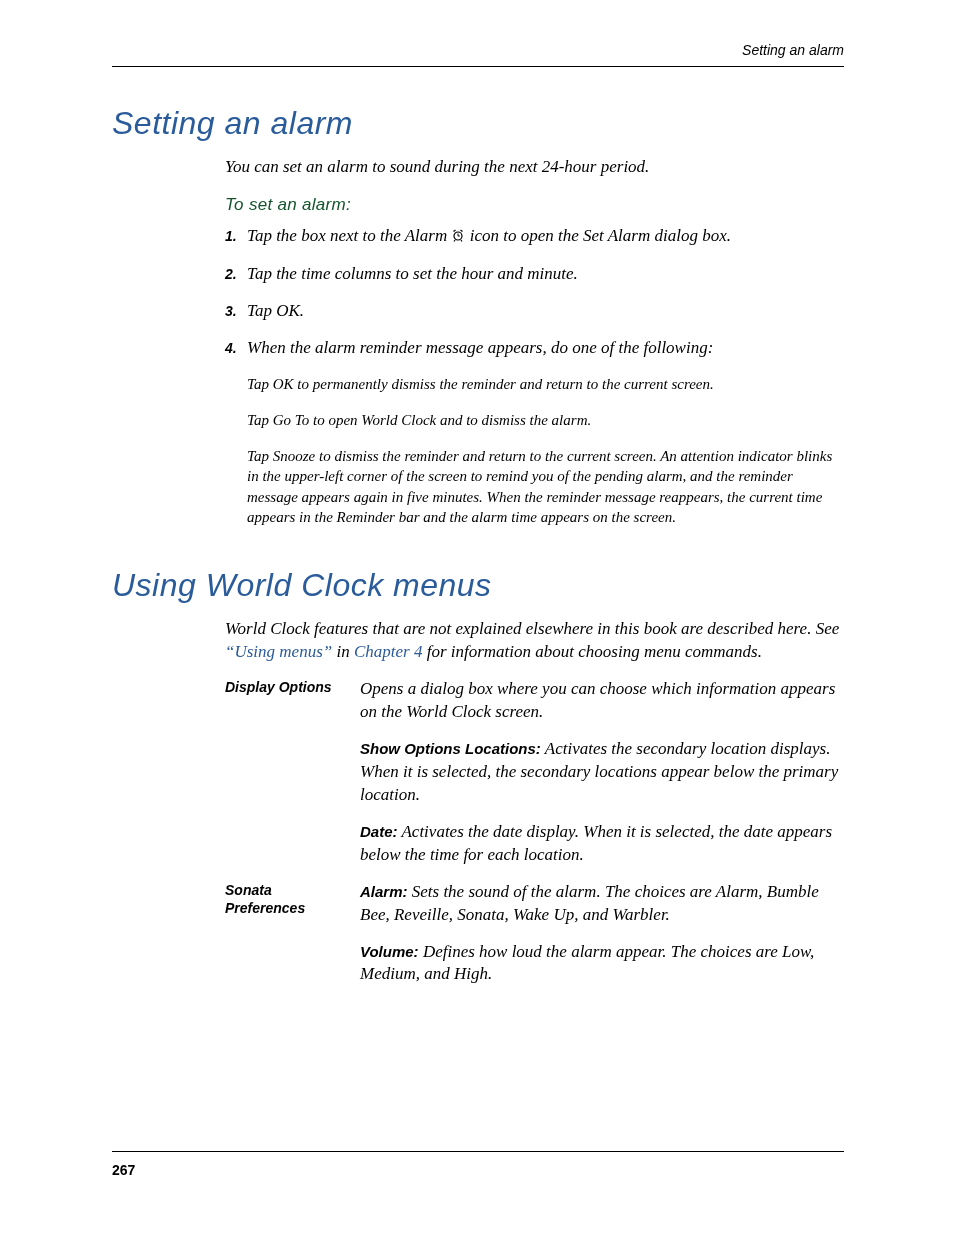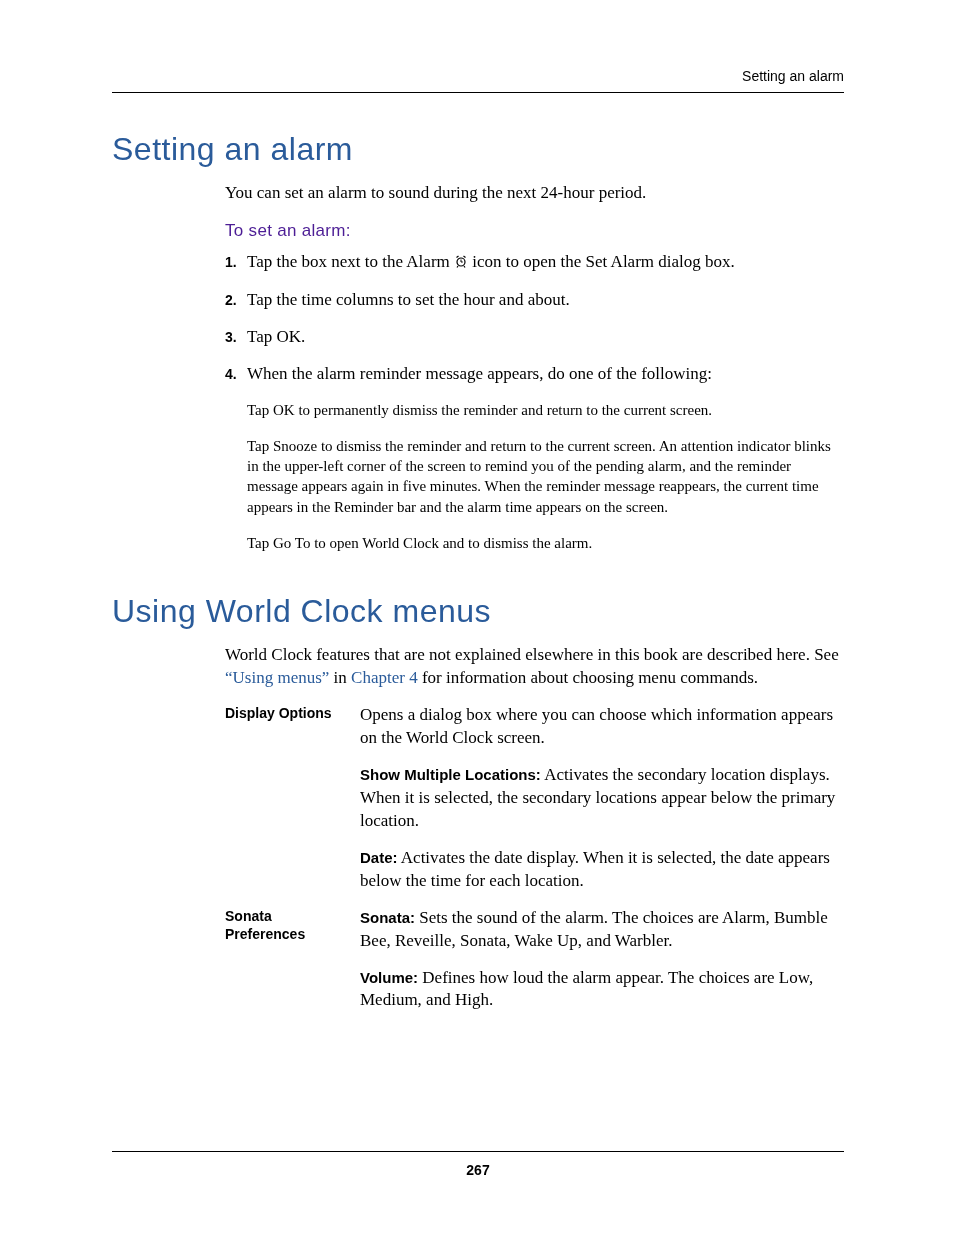--- a/index.html
+++ b/index.html
@@ -10,22 +10,23 @@
   body {
     width: 954px;
     height: 1235px;
     position: relative;
     font-family: "Palatino Linotype", "Book Antiqua", Palatino, Georgia, serif;
     color: #000;
   }
   .page {
     position: absolute;
     left: 112px;
-    top: 68px;
+    top: 42px;
     width: 732px;
+    font-style: italic;
   }
   .running-header {
     text-align: right;
     font-family: "Helvetica Neue", Helvetica, Arial, sans-serif;
     font-size: 14px;
     color: #000;
     padding-bottom: 8px;
     border-bottom: 1px solid #000;
     margin-bottom: 38px;
   }
@@ -43,21 +44,21 @@
   }
   p.body-text {
     font-size: 17px;
     line-height: 1.35;
     margin: 0 0 14px 0;
   }
   .subhead {
     font-family: "Helvetica Neue", Helvetica, Arial, sans-serif;
     font-weight: 300;
     font-size: 17px;
-    color: #4c1d95;
+    color: #14532d;
     margin: 16px 0 10px 0;
     letter-spacing: 0.3px;
   }
   .steps {
     margin: 0 0 12px 0;
     padding: 0;
     list-style: none;
   }
   .steps li {
     display: flex;
@@ -139,21 +140,21 @@
   }
   .footer {
     position: absolute;
     left: 112px;
     top: 1151px;
     width: 732px;
     border-top: 1px solid #000;
     padding-top: 10px;
   }
   .page-number {
-    text-align: center;
+    text-align: left;
     font-family: "Helvetica Neue", Helvetica, Arial, sans-serif;
     font-weight: 700;
     font-size: 14px;
   }
 </style>
 </head>
 <body>
 
 <div class="page">
 
@@ -180,67 +181,67 @@
               <line x1="10.5" y1="2.5" x2="8.5" y2="1" stroke="#000" stroke-width="1.2"></line>
               <line x1="3" y1="11" x2="2" y2="12.5" stroke="#000" stroke-width="1.2"></line>
               <line x1="9" y1="11" x2="10" y2="12.5" stroke="#000" stroke-width="1.2"></line>
             </svg>
           </span>
           <span> icon to open the Set Alarm dialog box.</span>
         </span>
       </li>
       <li>
         <span class="step-number">2.</span>
-        <span class="step-text">Tap the time columns to set the hour and about.</span>
+        <span class="step-text">Tap the time columns to set the hour and minute.</span>
       </li>
       <li>
         <span class="step-number">3.</span>
         <span class="step-text">Tap OK.</span>
       </li>
       <li>
         <span class="step-number">4.</span>
         <span class="step-text">When the alarm reminder message appears, do one of the following:</span>
       </li>
     </ol>
 
     <p class="sub-para">Tap OK to permanently dismiss the reminder and return to the current screen.</p>
+    <p class="sub-para">Tap Go To to open World Clock and to dismiss the alarm.</p>
     <p class="sub-para">Tap Snooze to dismiss the reminder and return to the current screen. An attention indicator blinks in the upper-left corner of the screen to remind you of the pending alarm, and the reminder message appears again in five minutes. When the reminder message reappears, the current time appears in the Reminder bar and the alarm time appears on the screen.</p>
-    <p class="sub-para">Tap Go To to open World Clock and to dismiss the alarm.</p>
   </div>
 
   <div class="section-gap"></div>
 
   <h1 class="section-title">Using World Clock menus</h1>
 
   <div class="body-block">
     <p class="body-text">
       <span>World Clock features that are not explained elsewhere in this book are described here. See </span><a class="xref">“Using menus”</a><span> in </span><a class="xref">Chapter 4</a><span> for information about choosing menu commands.</span>
     </p>
 
 
     <div class="options-table">
 
       <div class="opt-row">
         <div class="opt-label">Display Options</div>
         <div class="opt-content">
           <div class="entry">Opens a dialog box where you can choose which information appears on the World Clock screen.</div>
           <div class="entry">
-            <span class="bold-sans">Show Multiple Locations:</span><span> Activates the secondary location displays. When it is selected, the secondary locations appear below the primary location.</span>
+            <span class="bold-sans">Show Options Locations:</span><span> Activates the secondary location displays. When it is selected, the secondary locations appear below the primary location.</span>
           </div>
           <div class="entry">
             <span class="bold-sans">Date:</span><span> Activates the date display. When it is selected, the date appears below the time for each location.</span>
           </div>
         </div>
       </div>
 
       <div class="opt-row">
         <div class="opt-label">Sonata Preferences</div>
         <div class="opt-content">
           <div class="entry">
-            <span class="bold-sans">Sonata:</span><span> Sets the sound of the alarm. The choices are Alarm, Bumble Bee, Reveille, Sonata, Wake Up, and Warbler.</span>
+            <span class="bold-sans">Alarm:</span><span> Sets the sound of the alarm. The choices are Alarm, Bumble Bee, Reveille, Sonata, Wake Up, and Warbler.</span>
           </div>
           <div class="entry">
             <span class="bold-sans">Volume:</span><span> Defines how loud the alarm appear. The choices are Low, Medium, and High.</span>
           </div>
         </div>
       </div>
 
     </div>
   </div>
 

